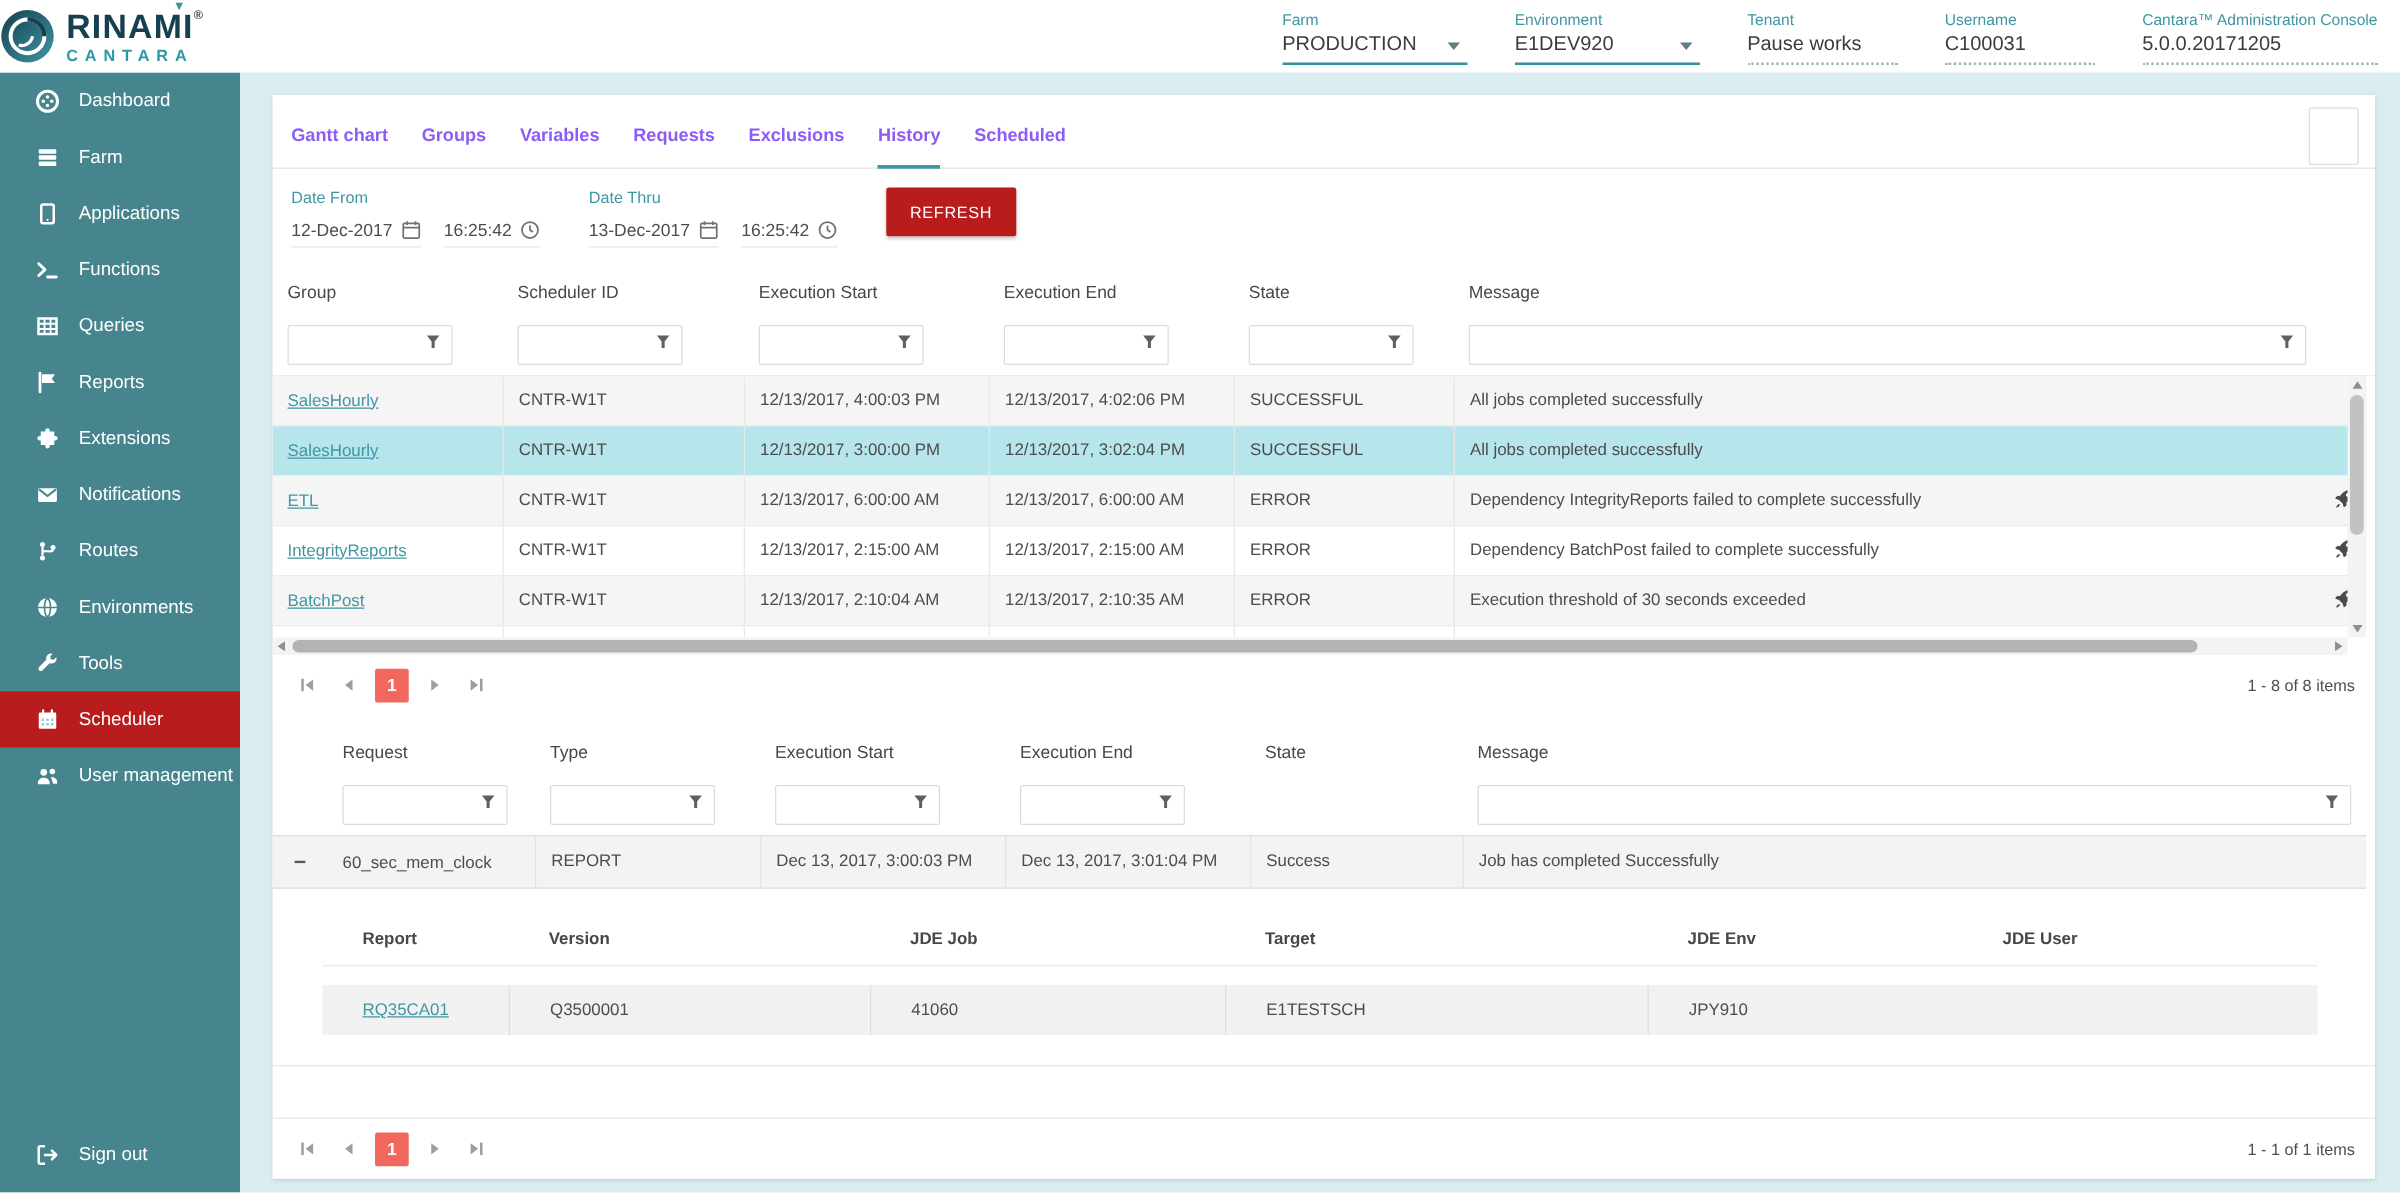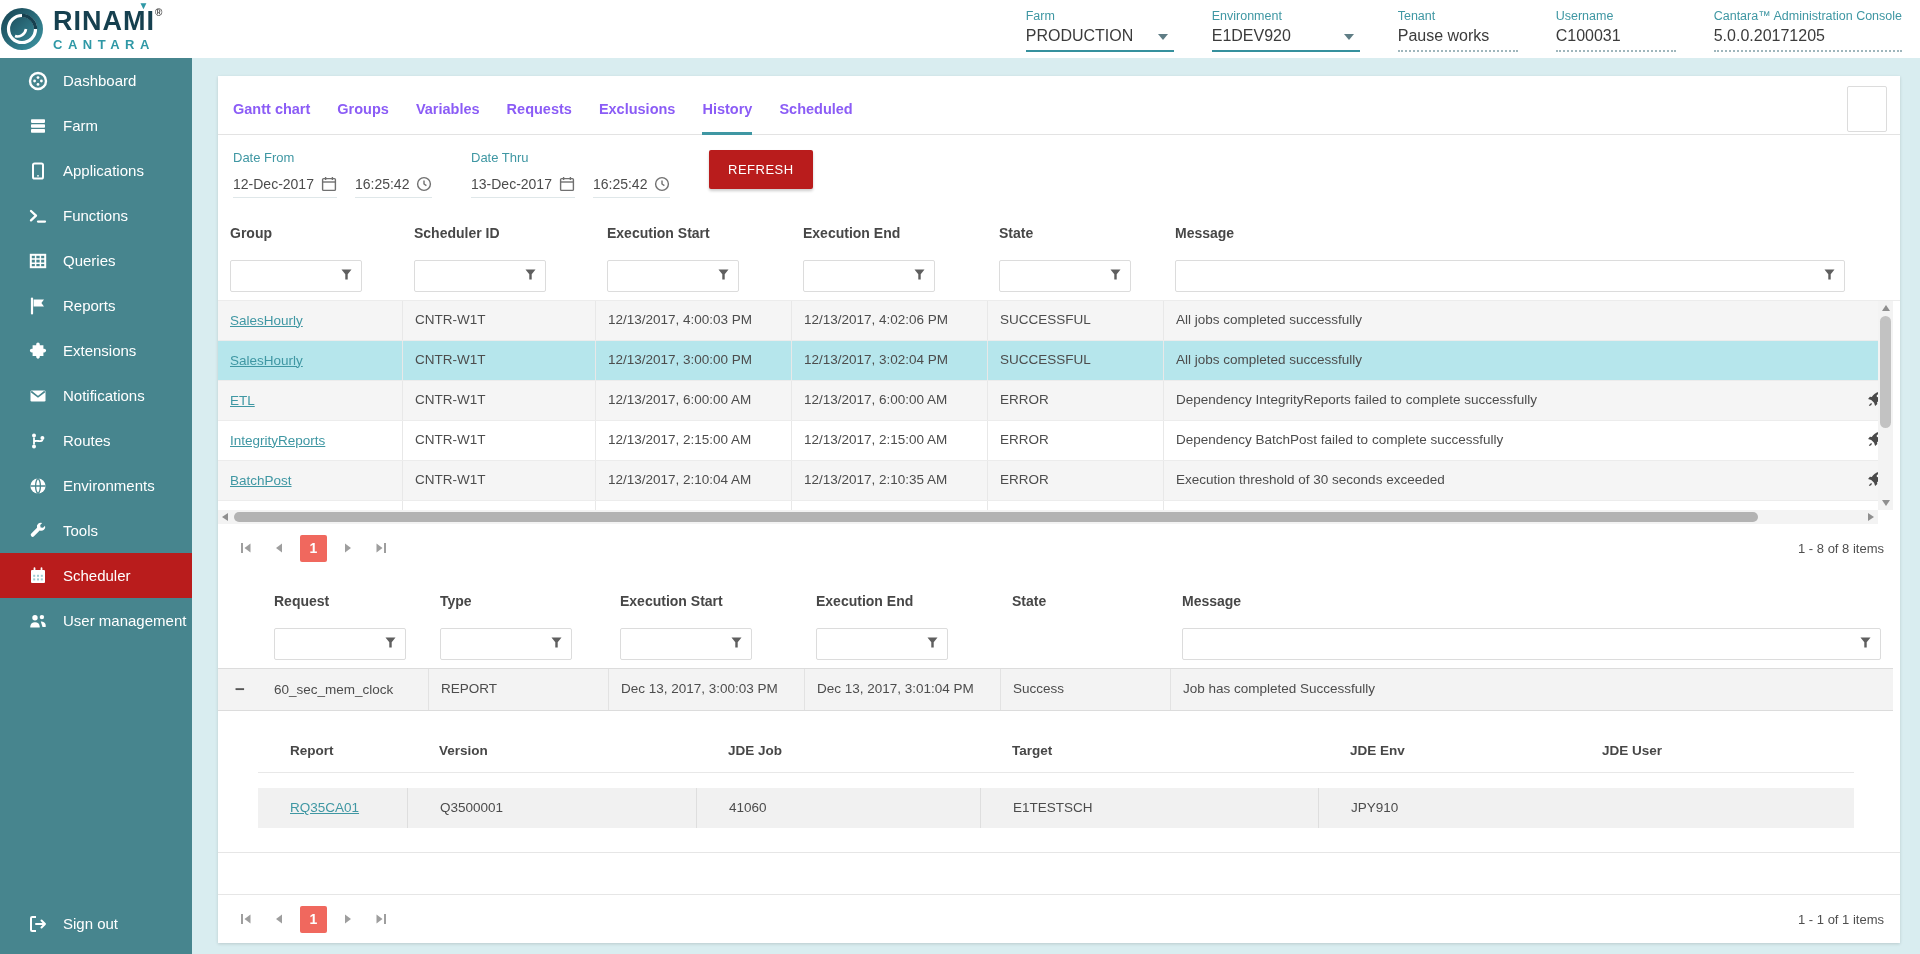--- a/index.html
+++ b/index.html
@@ -47,21 +47,21 @@
   .dt-label{font-size:13px;color:#3f97a3;margin-bottom:11px;}
   .dt-fields{display:flex;gap:18px;}
   .dt-field{display:flex;align-items:center;gap:7px;border-bottom:1px solid #dfe7e9;padding-bottom:5px;font-size:14px;color:#4c4c4c;cursor:pointer;}
   .dt-field svg{width:16px;height:16px;display:block;}
   .refresh-btn{margin-left:0;background:#b91c1c;color:#fff;font-weight:normal;font-size:13px;letter-spacing:.5px;padding:12px 19px;border:none;border-radius:2px;box-shadow:0 2px 3px rgba(0,0,0,.2);cursor:pointer;font-family:"Liberation Sans",sans-serif;}
 
   
   .t1-head,.t1-filter,.t1-row{display:grid;grid-template-columns:184px 193px 196px 196px 176px 1fr 36px;width:1675px;}
   .t2-head,.t2-filter,.t2-row{display:grid;grid-template-columns:44px 166px 180px 196px 196px 170px 1fr;width:1675px;}
   .cell{padding:0 12px;font-size:13.5px;color:#4c4c4c;white-space:nowrap;overflow:hidden;box-sizing:border-box;}
-  .t1-head .cell,.t2-head .cell{line-height:38px;font-weight:bold;font-size:14px;color:#474747;padding-top:2px;}
+  .t1-head .cell,.t2-head .cell{line-height:38px;font-weight:normal;font-size:14px;color:#474747;padding-top:2px;}
   .t1-filter,.t2-filter{height:48px;align-items:center;}
   .fcell{padding:0 0 0 12px;display:flex;}
   .fbox{height:32px;border:1px solid #dcdcdc;border-radius:2px;background:#fff;width:132px;display:flex;align-items:center;justify-content:flex-end;padding-right:8px;box-sizing:border-box;cursor:text;}
   .fbox.full{width:auto;flex:1;margin-right:12px;}
   .fbox svg{width:13px;height:13px;cursor:pointer;}
 
   .rows-viewport{height:209px;overflow:hidden;position:relative;border-top:1px solid #ececec;}
   .t1-row{height:39px;border-bottom:1px solid #ececec;align-items:center;cursor:pointer;}
   .t1-row .cell{line-height:38px;}
   .t1-row:nth-child(odd){background:#f5f5f5;}

